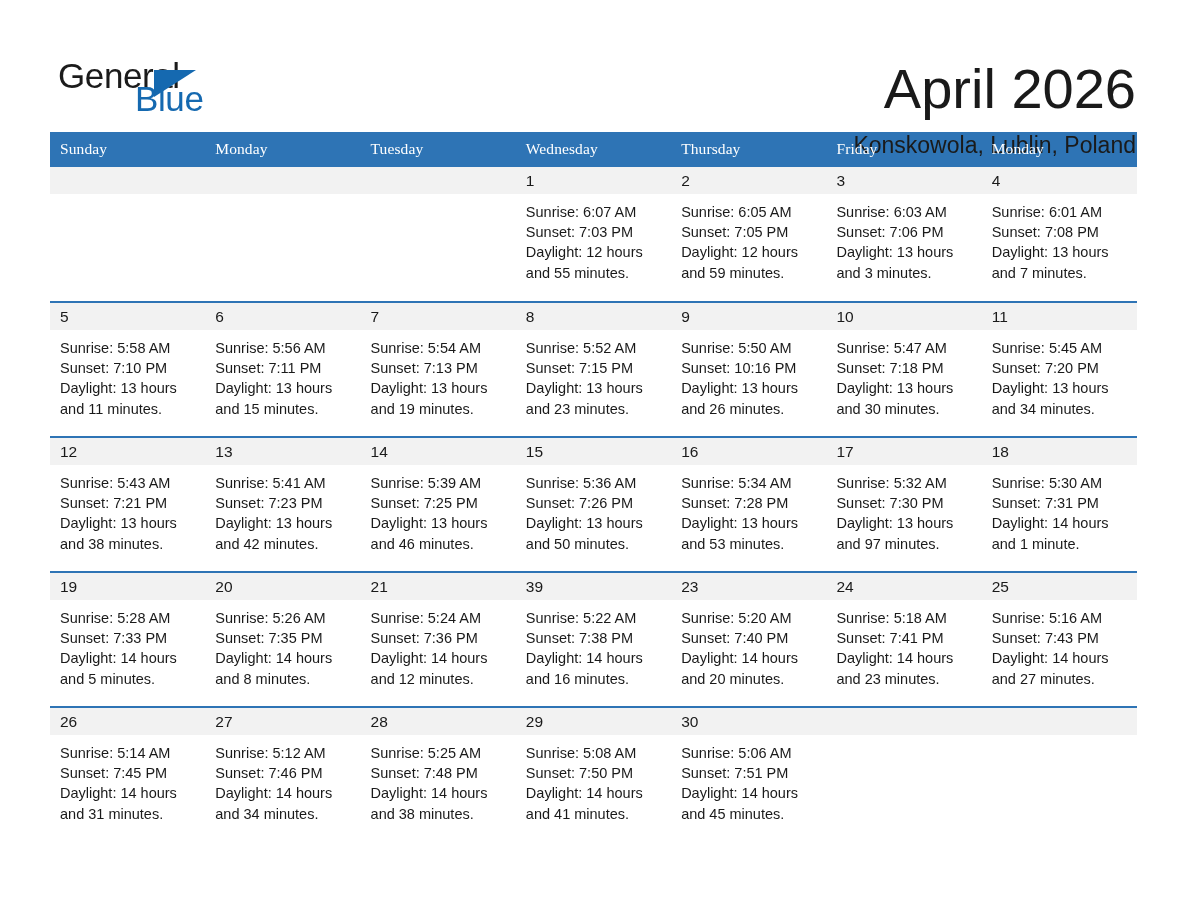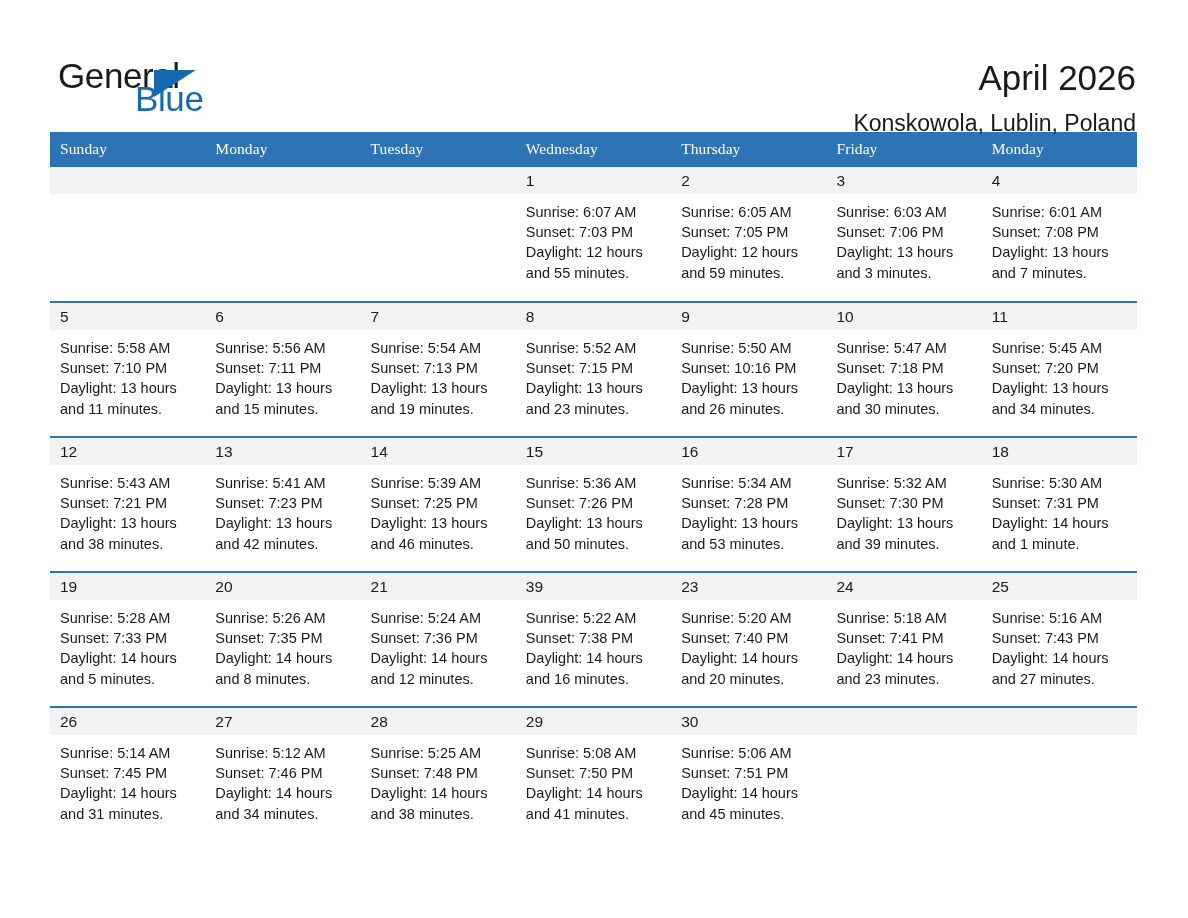--- a/index.html
+++ b/index.html
@@ -63,21 +63,21 @@
     font-size: 35px;
     letter-spacing: -0.4px;
     color: #1569b0;
   }
 
   .title-block {
     text-align: right;
     padding-top: 2px;
   }
   .cal-title {
-    font-size: 35px;
+    font-size: 56px;
     color: #1a1a1a;
     line-height: 1.05;
     font-weight: normal;
     margin: 0;
     letter-spacing: 0px;
   }
   .cal-subtitle {
     font-size: 23px;
     color: #1a1a1a;
     margin: 13px 0 0 0;
@@ -314,21 +314,21 @@
                 <div>Sunrise: 5:34 AM</div>
                 <div>Sunset: 7:28 PM</div>
                 <div class="daylight">Daylight: 13 hours and 53 minutes.</div>
               </div>
             </td>
             <td class="daycell">
               <div class="daynum-band">17</div>
               <div class="details">
                 <div>Sunrise: 5:32 AM</div>
                 <div>Sunset: 7:30 PM</div>
-                <div class="daylight">Daylight: 13 hours and 39 minutes.</div>
+                <div class="daylight">Daylight: 13 hours and 97 minutes.</div>
               </div>
             </td>
             <td class="daycell">
               <div class="daynum-band">18</div>
               <div class="details">
                 <div>Sunrise: 5:30 AM</div>
                 <div>Sunset: 7:31 PM</div>
                 <div class="daylight">Daylight: 14 hours and 1 minute.</div>
               </div>
             </td>

